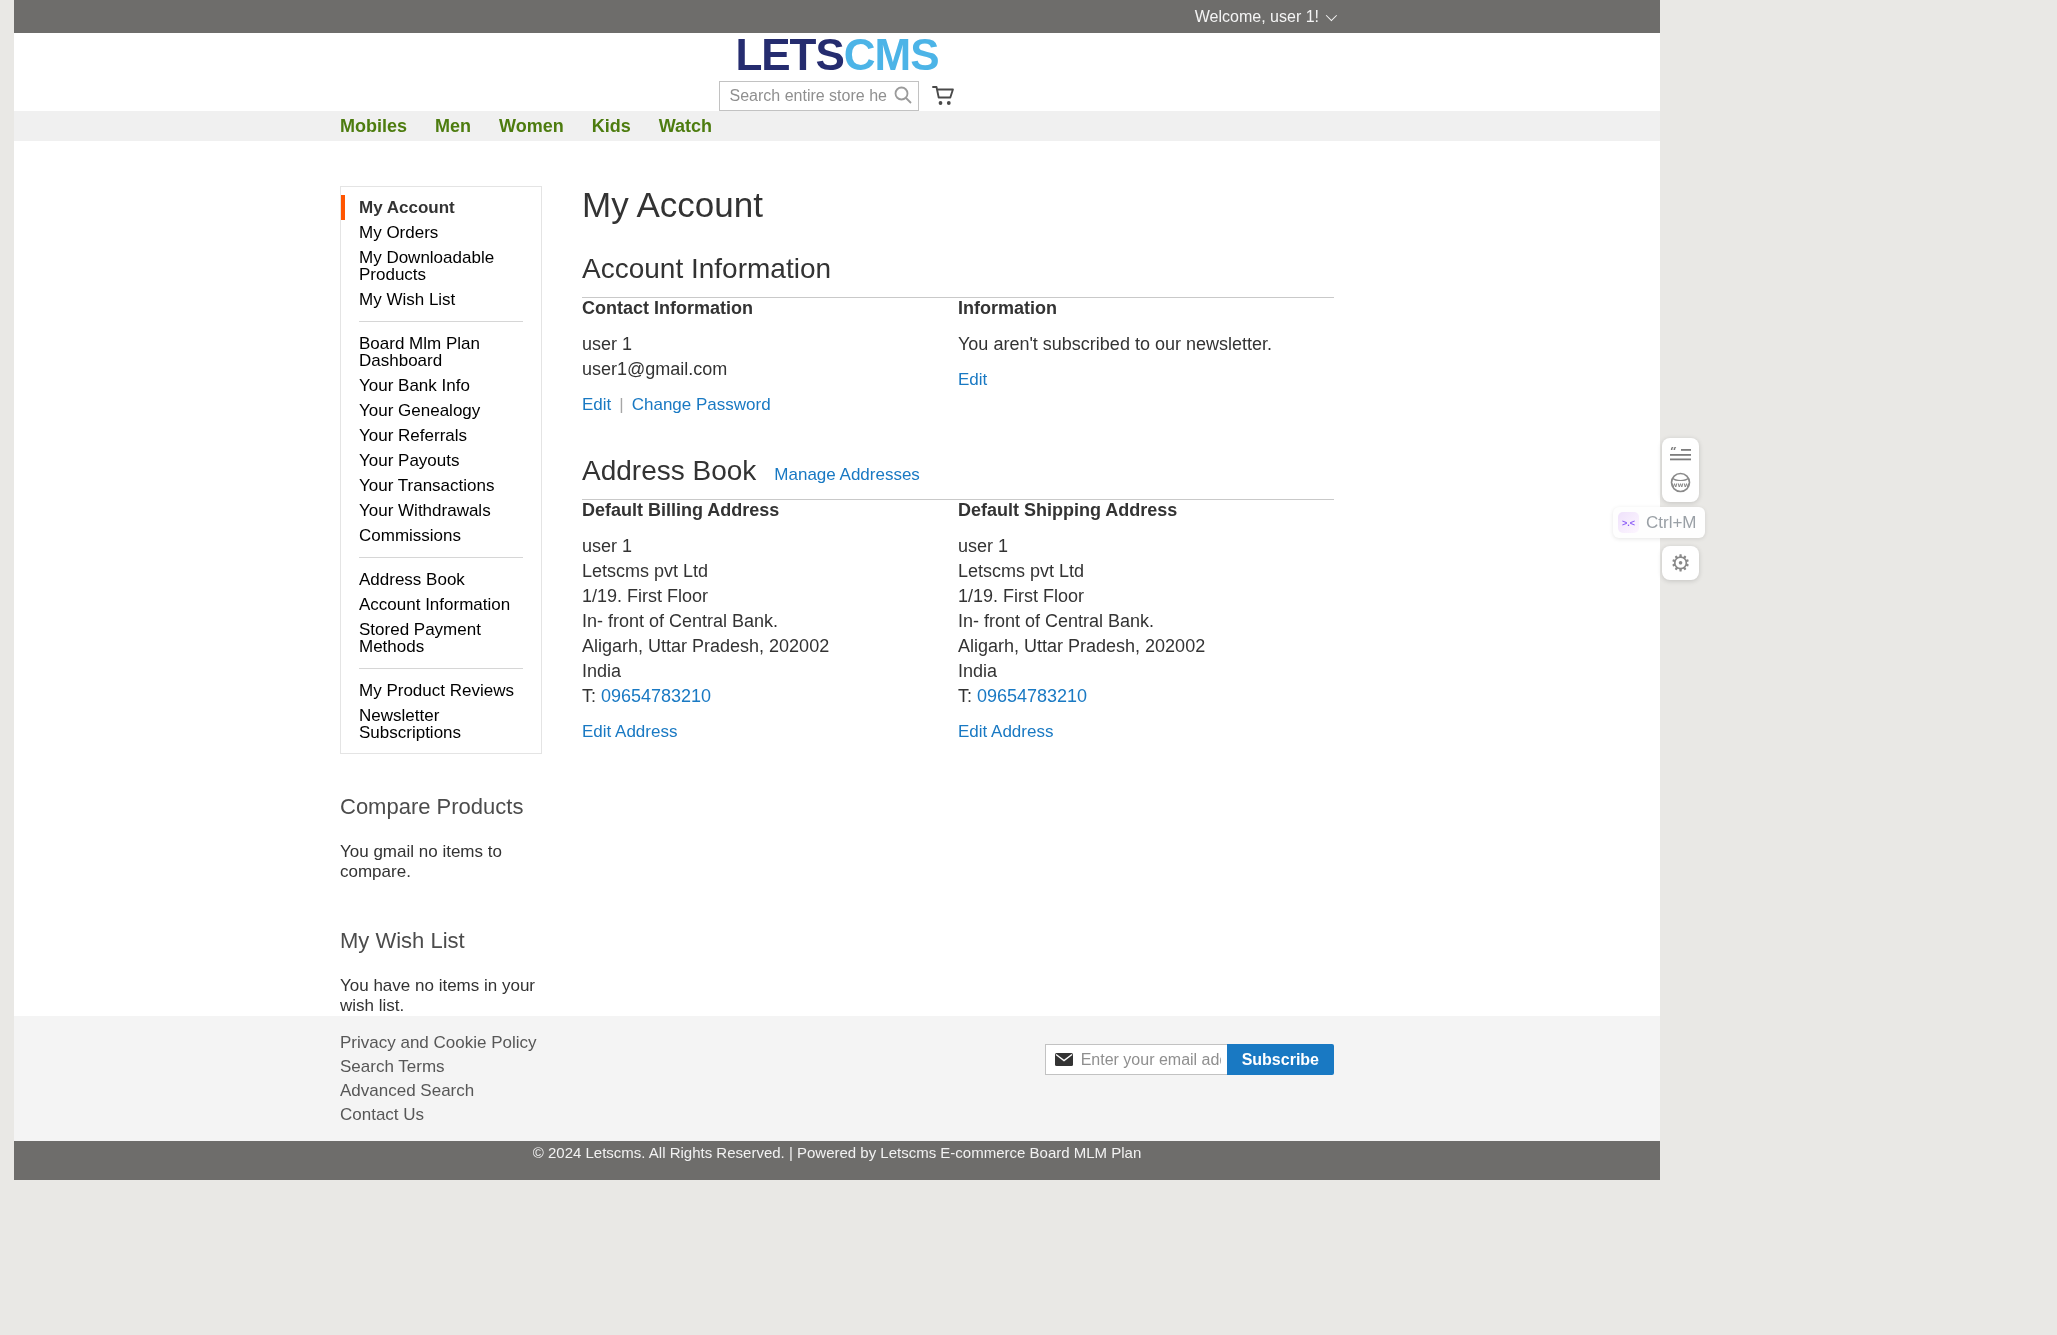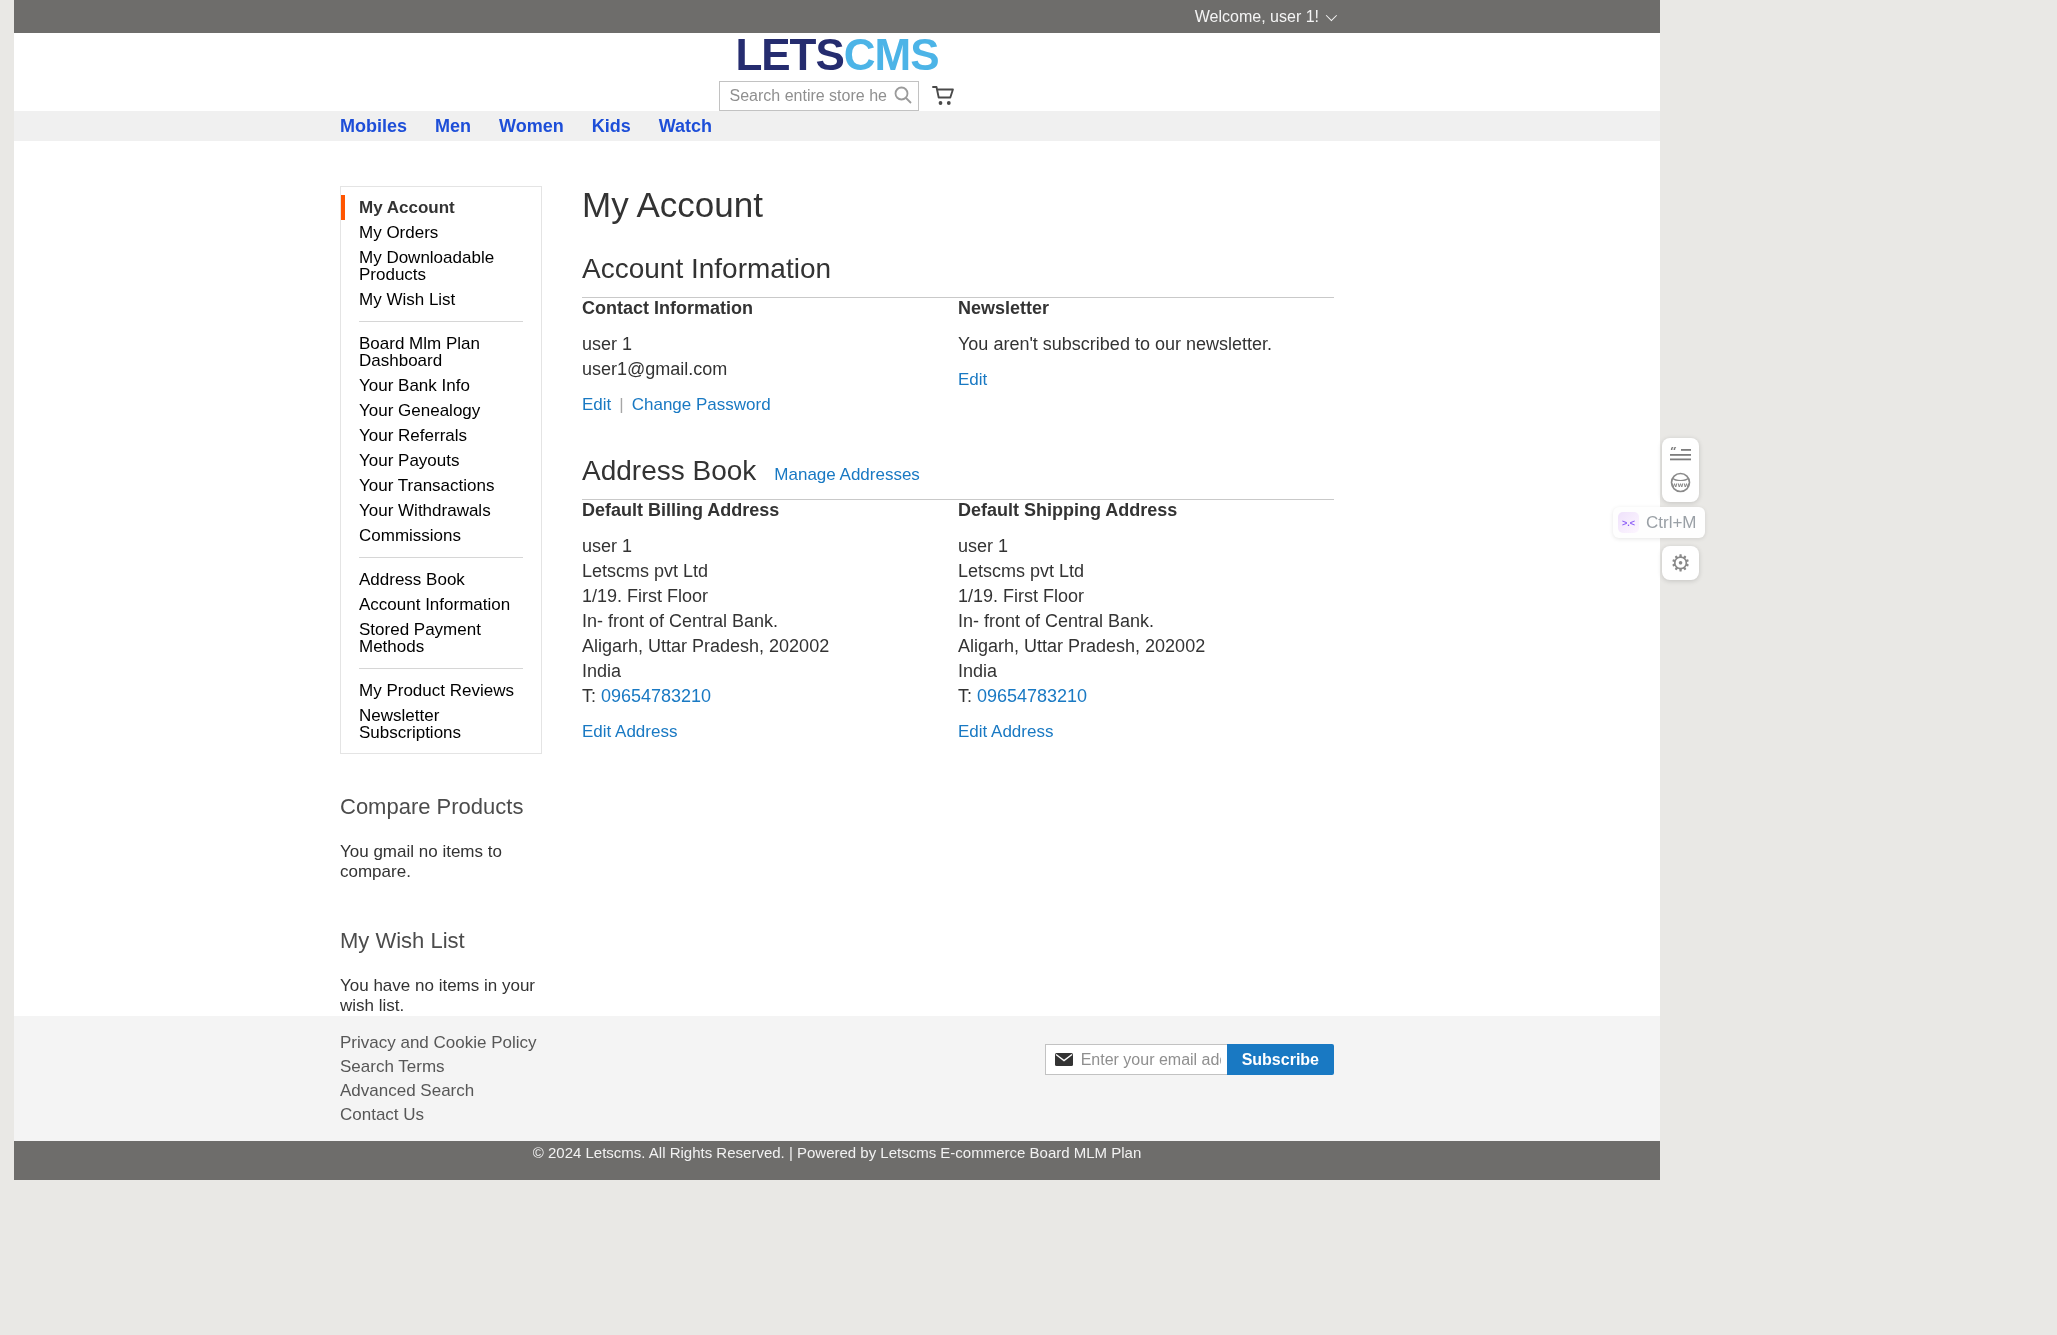--- a/index.html
+++ b/index.html
@@ -34,21 +34,21 @@
     padding:0 30px 0 10px; font-size:16px; color:#333; outline:none;
     font-family:"Liberation Sans","DejaVu Sans",sans-serif;
   }
   .searchbox input::placeholder { color:#8f8f8f; }
   .search-btn { position:absolute; right:5px; top:4px; width:22px; height:22px; background:none; border:none; cursor:pointer; }
   .cart-btn { background:none; border:none; cursor:pointer; padding:0; margin-top:2px; }
 
   
   .navbar { height:30px; background:#f0f0f0; }
   .navbar .container { display:flex; gap:28px; height:30px; }
-  .nav-item { font-size:18px; font-weight:600; color:#1d4ed8; line-height:30px; }
+  .nav-item { font-size:18px; font-weight:600; color:#4d7c0f; line-height:30px; }
 
   
   .content-wrap { min-height:777px; }
   .content { display:flex; gap:40px; align-items:flex-start; }
   .col-left { width:202px; padding-top:45px; flex:none; }
   .col-main { flex:1; min-width:0; }
 
   
   .acct-nav { list-style:none; border:1px solid #e4e4e4; background:#fff; padding:8px 0; }
   .acct-nav li { line-height:17px; }
@@ -232,21 +232,21 @@
           <div class="boxes">
             <div class="box">
               <div class="box-title">Contact Information</div>
               <div class="box-line">user 1</div>
               <div class="box-line">user1@gmail.com</div>
               <div class="box-actions">
                 <a>Edit</a><span class="action-sep">|</span><a>Change Password</a>
               </div>
             </div>
             <div class="box">
-              <div class="box-title">Newsletter</div>
+              <div class="box-title">Information</div>
               <div class="box-line">You aren't subscribed to our newsletter.</div>
               <div class="box-actions">
                 <a>Edit</a>
               </div>
             </div>
           </div>
         </div>
 
         <div class="section">
           <div class="section-title-row">

